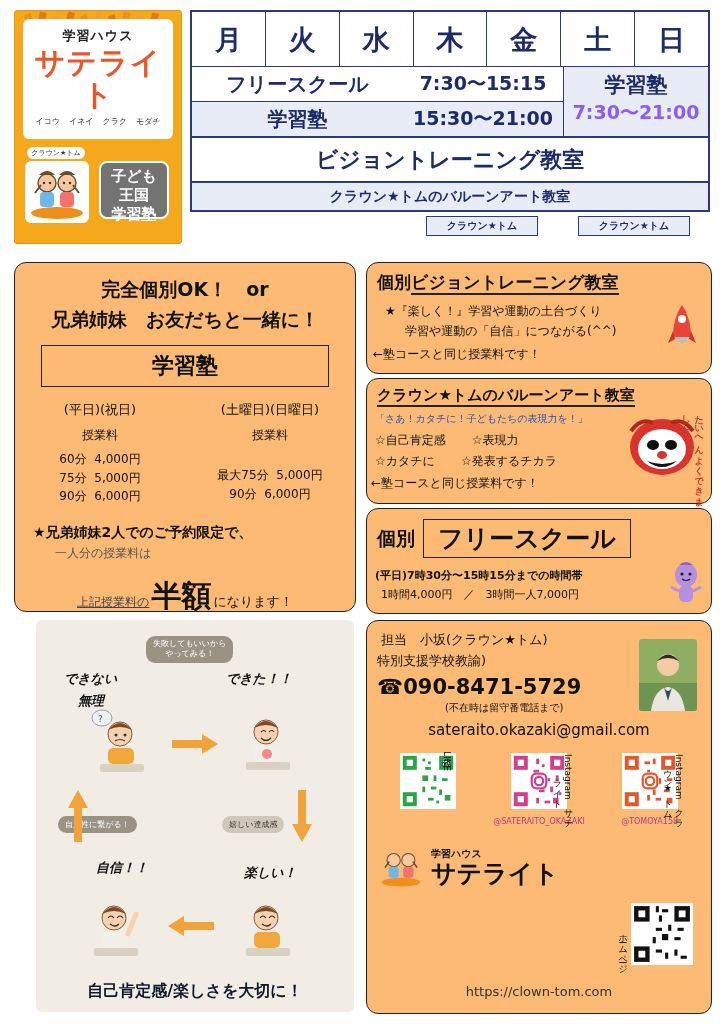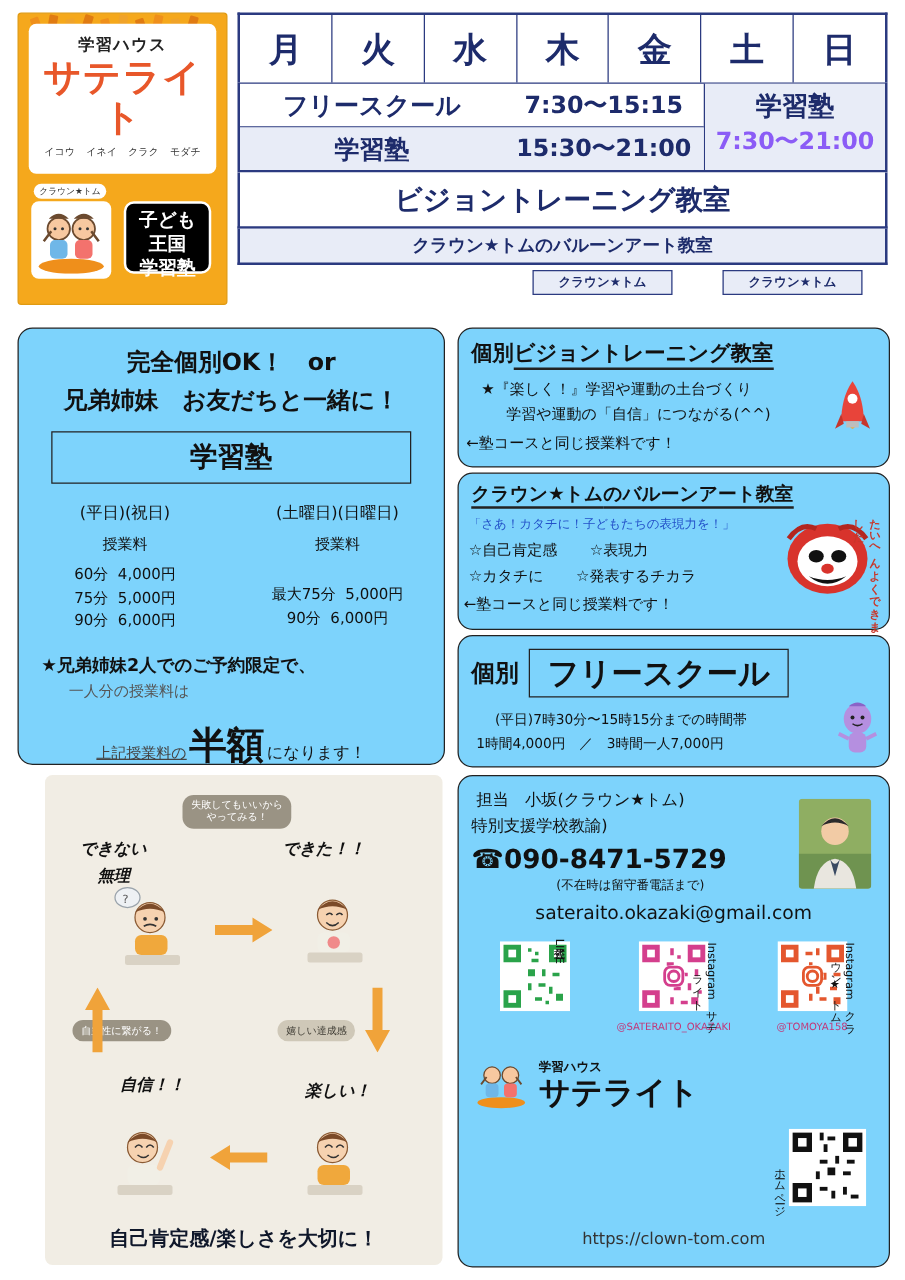--- a/index.html
+++ b/index.html
@@ -34,21 +34,21 @@
     position:absolute;left:12px;top:136px;width:58px;text-align:center;
     font-size:7px;color:#333;background:#fff;border-radius:8px;padding:1px 0;
   }
   .mascot{
     position:absolute;left:10px;top:150px;width:64px;height:62px;
     background:#fff;border-radius:6px;text-align:center;
   }
   .mascot svg{display:block;margin:2px auto 0;}
   .kodomo{
     position:absolute;left:84px;top:150px;width:70px;height:58px;
-    background:#000000;border:2px solid #fff;border-radius:8px;
+    background:#737373;border:2px solid #fff;border-radius:8px;
     color:#fff;font-size:15px;font-weight:bold;text-align:center;line-height:1.25;
     padding-top:4px;box-sizing:border-box;
   }
   .confetti{position:absolute;left:0;top:0;width:166px;height:18px;}
   .confetti i{position:absolute;width:7px;height:9px;background:#ef8f1b;border-radius:1px;}
 
   
   .sched{position:absolute;left:176px;top:0;width:520px;}
   .days{display:flex;border:2px solid #2b3a80;border-bottom:none;background:#ffffff;}
   .days div{
@@ -81,21 +81,21 @@
   .row5{display:flex;margin-top:4px;}
   .tag{
     border:1px solid #2b3a80;background:#e8ecf7;color:#1d2b6b;
     font-size:10px;font-weight:bold;text-align:center;padding:2px 0;width:110px;
   }
   .tag.m1{margin-left:236px;}
   .tag.m2{margin-left:40px;}
 
   
   .panel{
-    position:absolute;background:#7dd3fc;border:1px solid #222;border-radius:12px;
+    position:absolute;background:#fdba74;border:1px solid #222;border-radius:12px;
   }
   .p-left{left:14px;top:262px;width:340px;height:348px;}
   .pl-h1{text-align:center;font-size:19px;font-weight:bold;margin-top:14px;}
   .pl-h2{text-align:center;font-size:19px;font-weight:bold;margin-top:4px;}
   .juku-box{
     margin:12px 26px 0;border:1px solid #222;text-align:center;
     font-size:22px;font-weight:bold;padding:5px 0;
   }
   .fee-wrap{display:flex;margin-top:14px;}
   .fee-col{flex:1;text-align:center;}
@@ -129,21 +129,21 @@
   .pb-l2{font-size:12px;margin:4px 0 0 8px;}
   .pb-l3{font-size:12px;margin:5px 0 0 4px;}
   .pb-sp{display:inline-block;width:26px;}
   .oni{position:absolute;right:8px;top:28px;}
   .oni-txt{position:absolute;right:6px;top:30px;font-size:9px;color:#c8372a;font-weight:bold;writing-mode:vertical-rl;}
 
   .p-free{left:366px;top:508px;width:344px;height:104px;}
   .pf-row{display:flex;align-items:center;margin:10px 0 0 10px;}
   .pf-kobetsu{font-size:19px;font-weight:bold;margin-right:8px;}
   .pf-box{border:1px solid #222;font-size:25px;font-weight:bold;padding:2px 14px;}
-  .pf-l1{font-size:11px;margin:10px 0 0 29px;}
+  .pf-l1{font-size:11px;margin:10px 0 0 8px;font-weight:bold;}
   .pf-l2{font-size:11px;margin:4px 0 0 14px;}
   .pf-char{position:absolute;right:8px;top:52px;}
 
   
   .cycle{
     position:absolute;left:36px;top:620px;width:318px;height:392px;
     background:#f1ede4;border-radius:6px;
   }
   .cyc-label{position:absolute;font-size:13px;font-weight:bold;font-style:italic;}
   .cyc-small{

